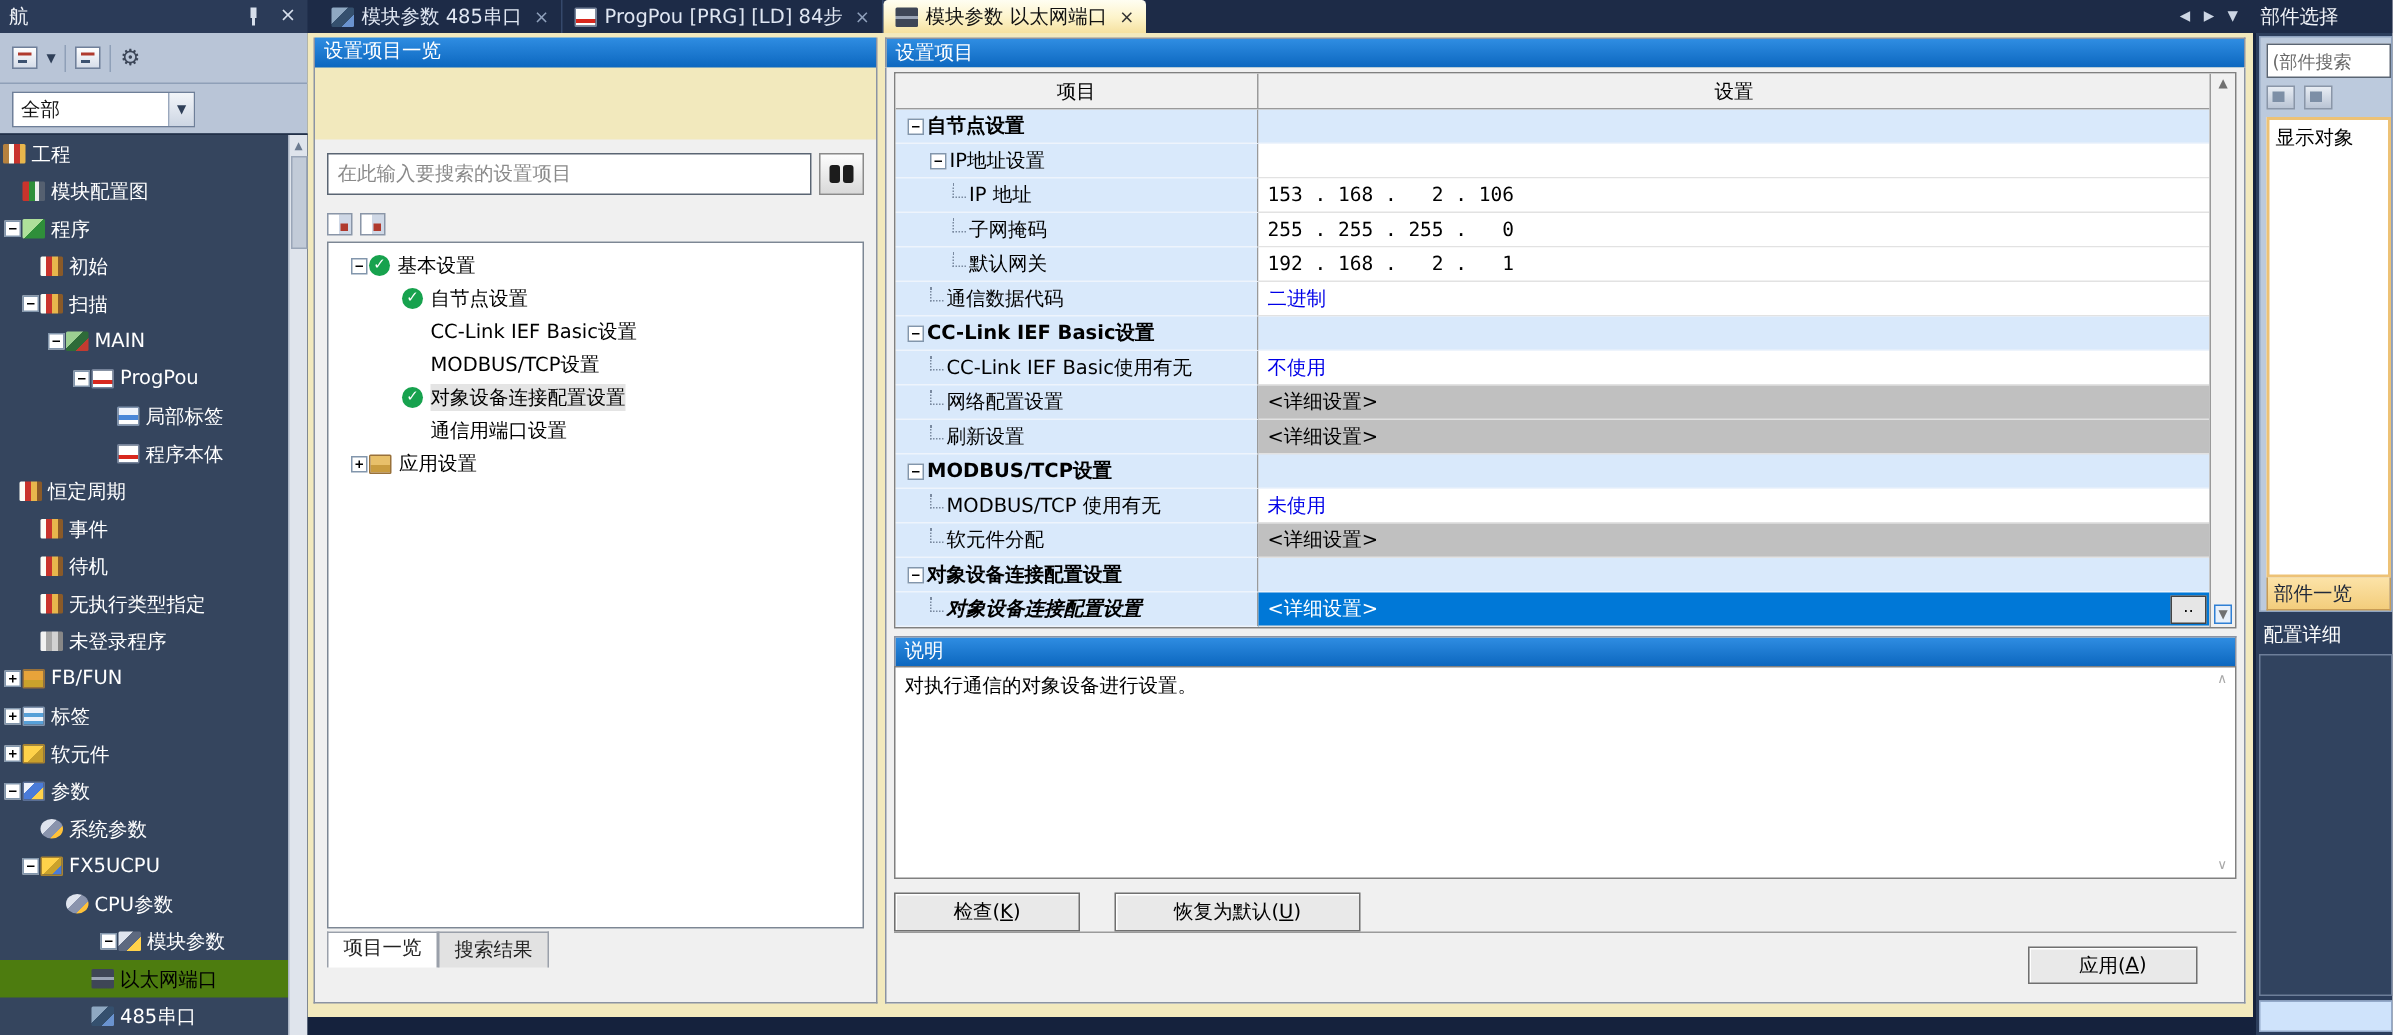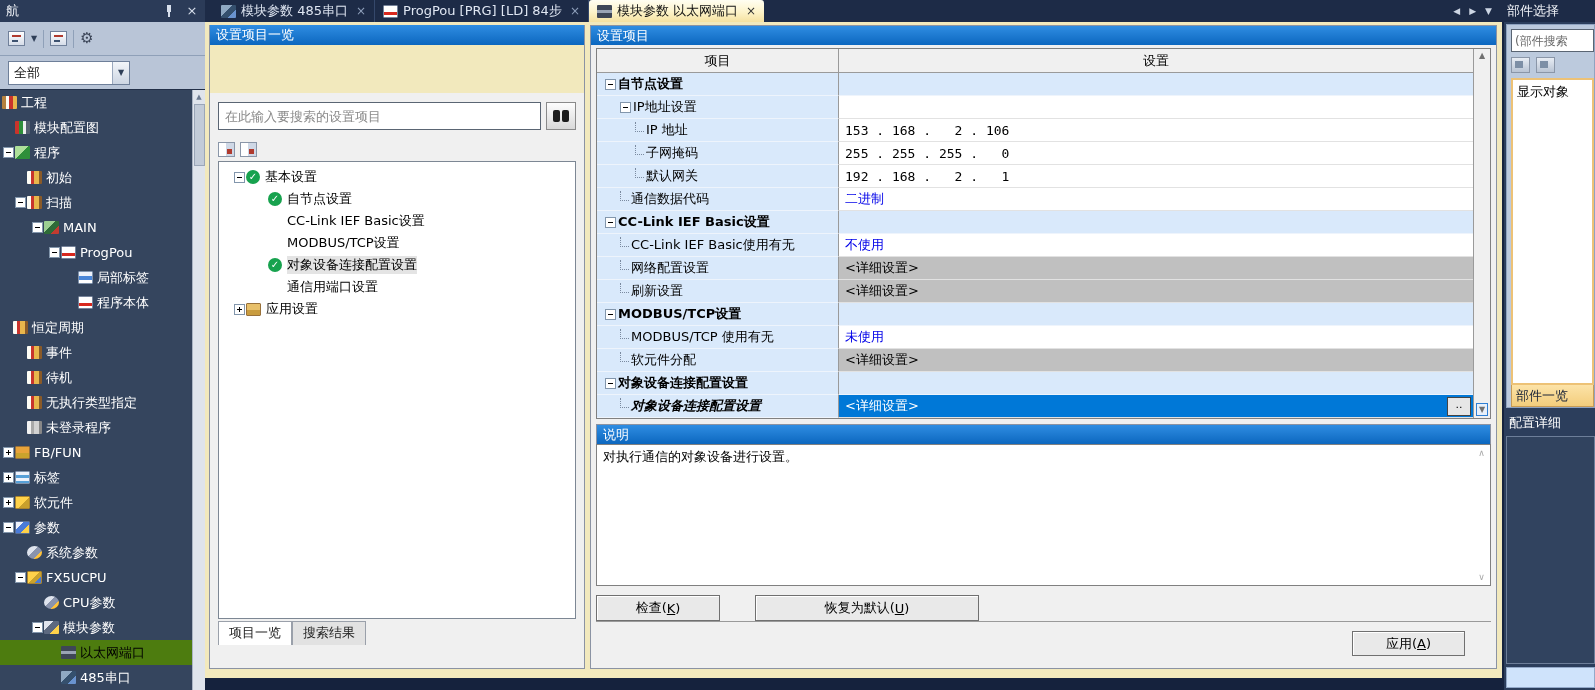--- a/index.html
+++ b/index.html
@@ -142,24 +142,24 @@
   .ellipsis-btn { margin-left:auto; width:24px; height:19px; background:#e6e6e6; border:1px solid #444;
      font-size:11px; line-height:14px; text-align:center; color:#000; cursor:pointer; }
   .vscroll { width:17px; flex:0 0 17px; background:#f0f0f0; border-left:1px solid #9a9a9a; display:flex; flex-direction:column; align-items:center; justify-content:space-between; padding:2px 0; }
   .vscroll .arr { font-size:8px; color:#707070; cursor:pointer; }
   .vscroll .arr.boxed { border:1px solid #2f7fd4; padding:1px 2px; background:#e8f0fa; }
 
   .desc-gap { height:5px; }
   .desc-box { height:142px; background:#fff; border:1px solid #808080; display:flex; }
   .desc-text { flex:1; padding:3px 6px; color:#000; }
   .desc-scroll { width:17px; display:flex; flex-direction:column; justify-content:space-between; align-items:center; padding:3px 0; color:#a8a8a8; font-size:9px; }
-  .btn-row { margin-top:9px; display:flex; gap:35px; }
+  .btn-row { margin-top:9px; display:flex; gap:23px; }
   .btn { height:26px; background:#e9e9e9; border:1px solid #707070; box-shadow:inset 1px 1px 0 #fff;
      display:flex; align-items:center; justify-content:center; font-size:13px; color:#000; cursor:pointer; }
-  .btn-check { width:124px; } .btn-restore { width:224px; }
+  .btn-check { width:124px; } .btn-restore { width:164px; }
   .btn .key { text-decoration:underline; }
   .apply-area { margin-top:auto; border-top:1px solid #9a9a9a; padding:9px 26px 12px 0; display:flex; justify-content:flex-end; }
   .btn-apply { width:113px; height:25px; }
 
   
   .element-panel { width:93px; flex:0 0 93px; background:#2c3e5c; display:flex; flex-direction:column; overflow:hidden; border-left:2px solid #16233e; }
   .ep-window { margin:2px 0 0 2px; background:#bccadd; border:1px solid #8fa3c0; padding:4px 0 0 4px; display:flex; flex-direction:column; height:384px; }
   .ep-search { height:23px; width:100%; border:1px solid #5a6573; background:#fff; font-size:12px; padding:0 3px; color:#111; font-family:"DejaVu Sans",sans-serif; }
   .ep-search::placeholder { color:#6a6a6a; }
   .ep-toolbar { height:26px; display:flex; align-items:center; gap:6px; padding:3px 0; }
@@ -343,21 +343,21 @@
                 <span class="expander minus"></span>
               </span>
               <span class="ticon i-cpu-param"></span>
               <span class="tree-label">FX5UCPU</span>
             </div>
             <div class="tree-row" style="padding-left: 31px;">
               <span class="exp-slot"></span>
               <span class="ticon i-sys-param"></span>
               <span class="tree-label">CPU参数</span>
             </div>
-            <div class="tree-row" style="padding-left: 31px;">
+            <div class="tree-row" style="padding-left: 31px; margin-left: 35px;">
               <span class="exp-slot">
                 <span class="expander minus"></span>
               </span>
               <span class="ticon i-module-param"></span>
               <span class="tree-label">模块参数</span>
             </div>
             <div class="tree-row nav-selected" style="padding-left: 48px;">
               <span class="exp-slot"></span>
               <span class="ticon i-ethernet-module"></span>
               <span class="tree-label">以太网端口</span>

